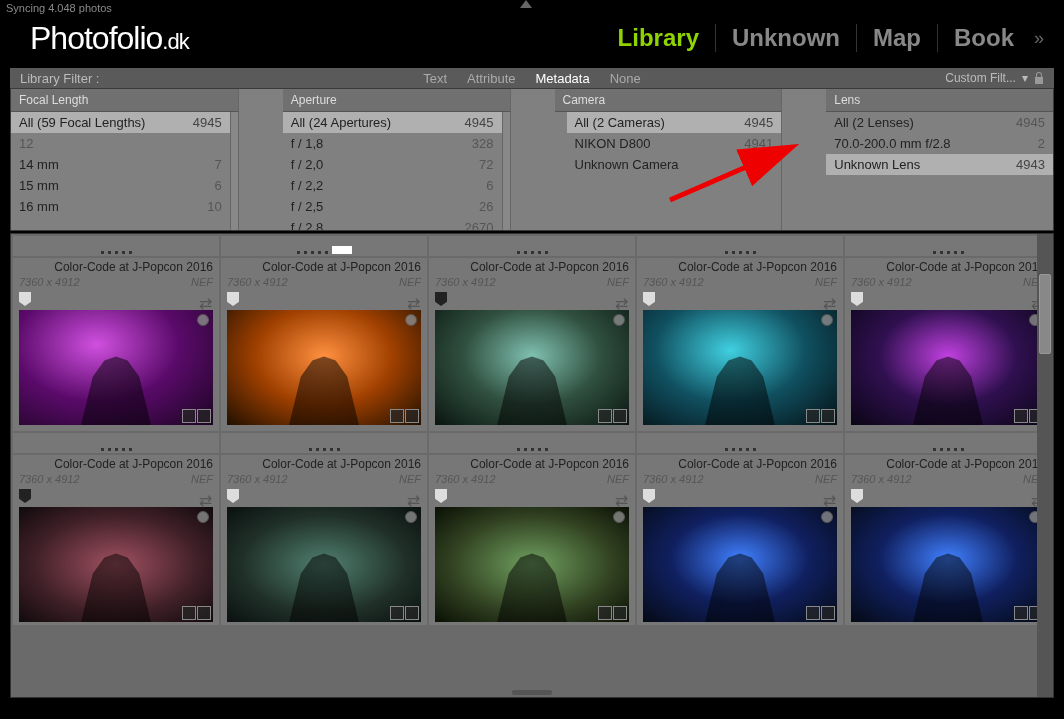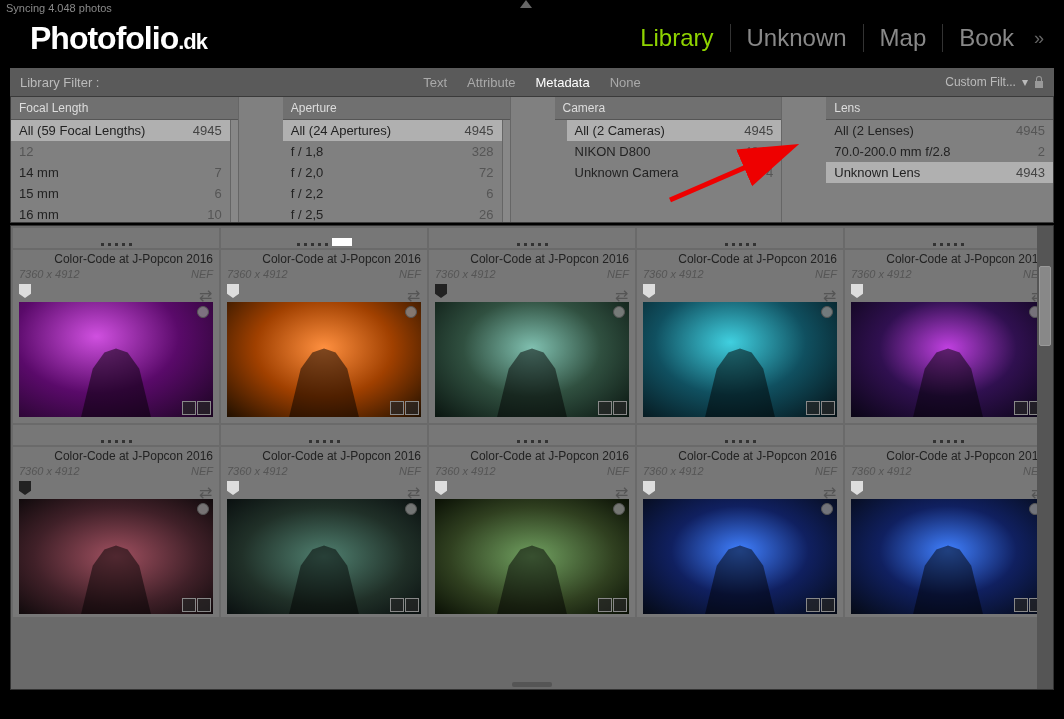--- a/index.html
+++ b/index.html
@@ -1,37 +1,37 @@
 <!DOCTYPE html>
 <html><head>
 <meta charset="utf-8">
 <style>
 * { margin: 0; padding: 0; box-sizing: border-box; font-family: "Segoe UI", Arial, sans-serif; }
 body { background: #000; width: 1064px; height: 719px; overflow: hidden; position: relative; }
 
 .top-status { color: #8a8a8a; font-size: 11px; padding: 2px 6px; }
 
 .header { display: flex; align-items: center; padding: 0 20px 8px 30px; height: 52px; }
-.logo { color: #fff; font-size: 32px; font-weight: 700; letter-spacing: -1px; }
+.logo { color: #fff; font-size: 32px; font-weight: 400; letter-spacing: -1px; }
 .logo .dk { font-size: 22px; }
-.modules { margin-left: auto; display: flex; align-items: baseline; gap: 0; }
+.modules { margin-left: auto; display: flex; align-items: baseline; gap: 0; font-weight: bold; }
 .module { color: #888; font-size: 24px; padding: 0 16px; border-right: 1px solid #333; cursor: pointer; }
 .module:last-child { border-right: none; }
 .module.active { color: #8fd400; }
 .arrows { color: #666; font-size: 18px; padding-left: 4px; }
 
-.filter-bar { background: #5a5a5a; display: flex; align-items: center; padding: 4px 10px; height: 28px; margin: 0 10px; }
+.filter-bar { background: #5a5a5a; display: flex; align-items: center; padding: 4px 10px; height: 20px; margin: 0 10px; }
 .filter-label { color: #bbb; font-size: 13px; }
 .filter-tabs { margin-left: auto; display: flex; gap: 20px; }
 .filter-tab { color: #aaa; font-size: 13px; cursor: pointer; }
 .filter-tab.active { color: #fff; }
 .custom-filt { margin-left: auto; color: #bbb; font-size: 12px; display: flex; align-items: center; gap: 6px; }
 .lock-icon { width: 10px; height: 12px; display: inline-block; }
 
-.metadata-panel { background: #808080; margin: 0 10px; display: flex; height: 127px; border: 1px solid #3a3a3a; gap: 44px; }
+.metadata-panel { background: #808080; margin: 0 10px; display: flex; height: 143px; border: 1px solid #3a3a3a; gap: 44px; }
 .meta-col { flex: 1; border-right: 1px solid #666; display: flex; flex-direction: column; overflow: hidden; }
 .meta-col:last-child { border-right: none; }
 .meta-header { background: #707070; color: #ddd; font-size: 12px; padding: 4px 8px; border-bottom: 1px solid #555; }
 .meta-rows { flex: 1; overflow-y: auto; }
 .meta-row { display: flex; padding: 3px 8px; font-size: 13px; color: #222; cursor: pointer; }
 .meta-row.sel { background: #b0b0b0; }
 .meta-row .label { flex: 1; }
 .meta-row .count { color: #444; font-weight: 500; }
 .meta-row:not(.sel) .count { color: #555; }
 .scroll-ind { width: 8px; background: #888; border-left: 1px solid #666; }

